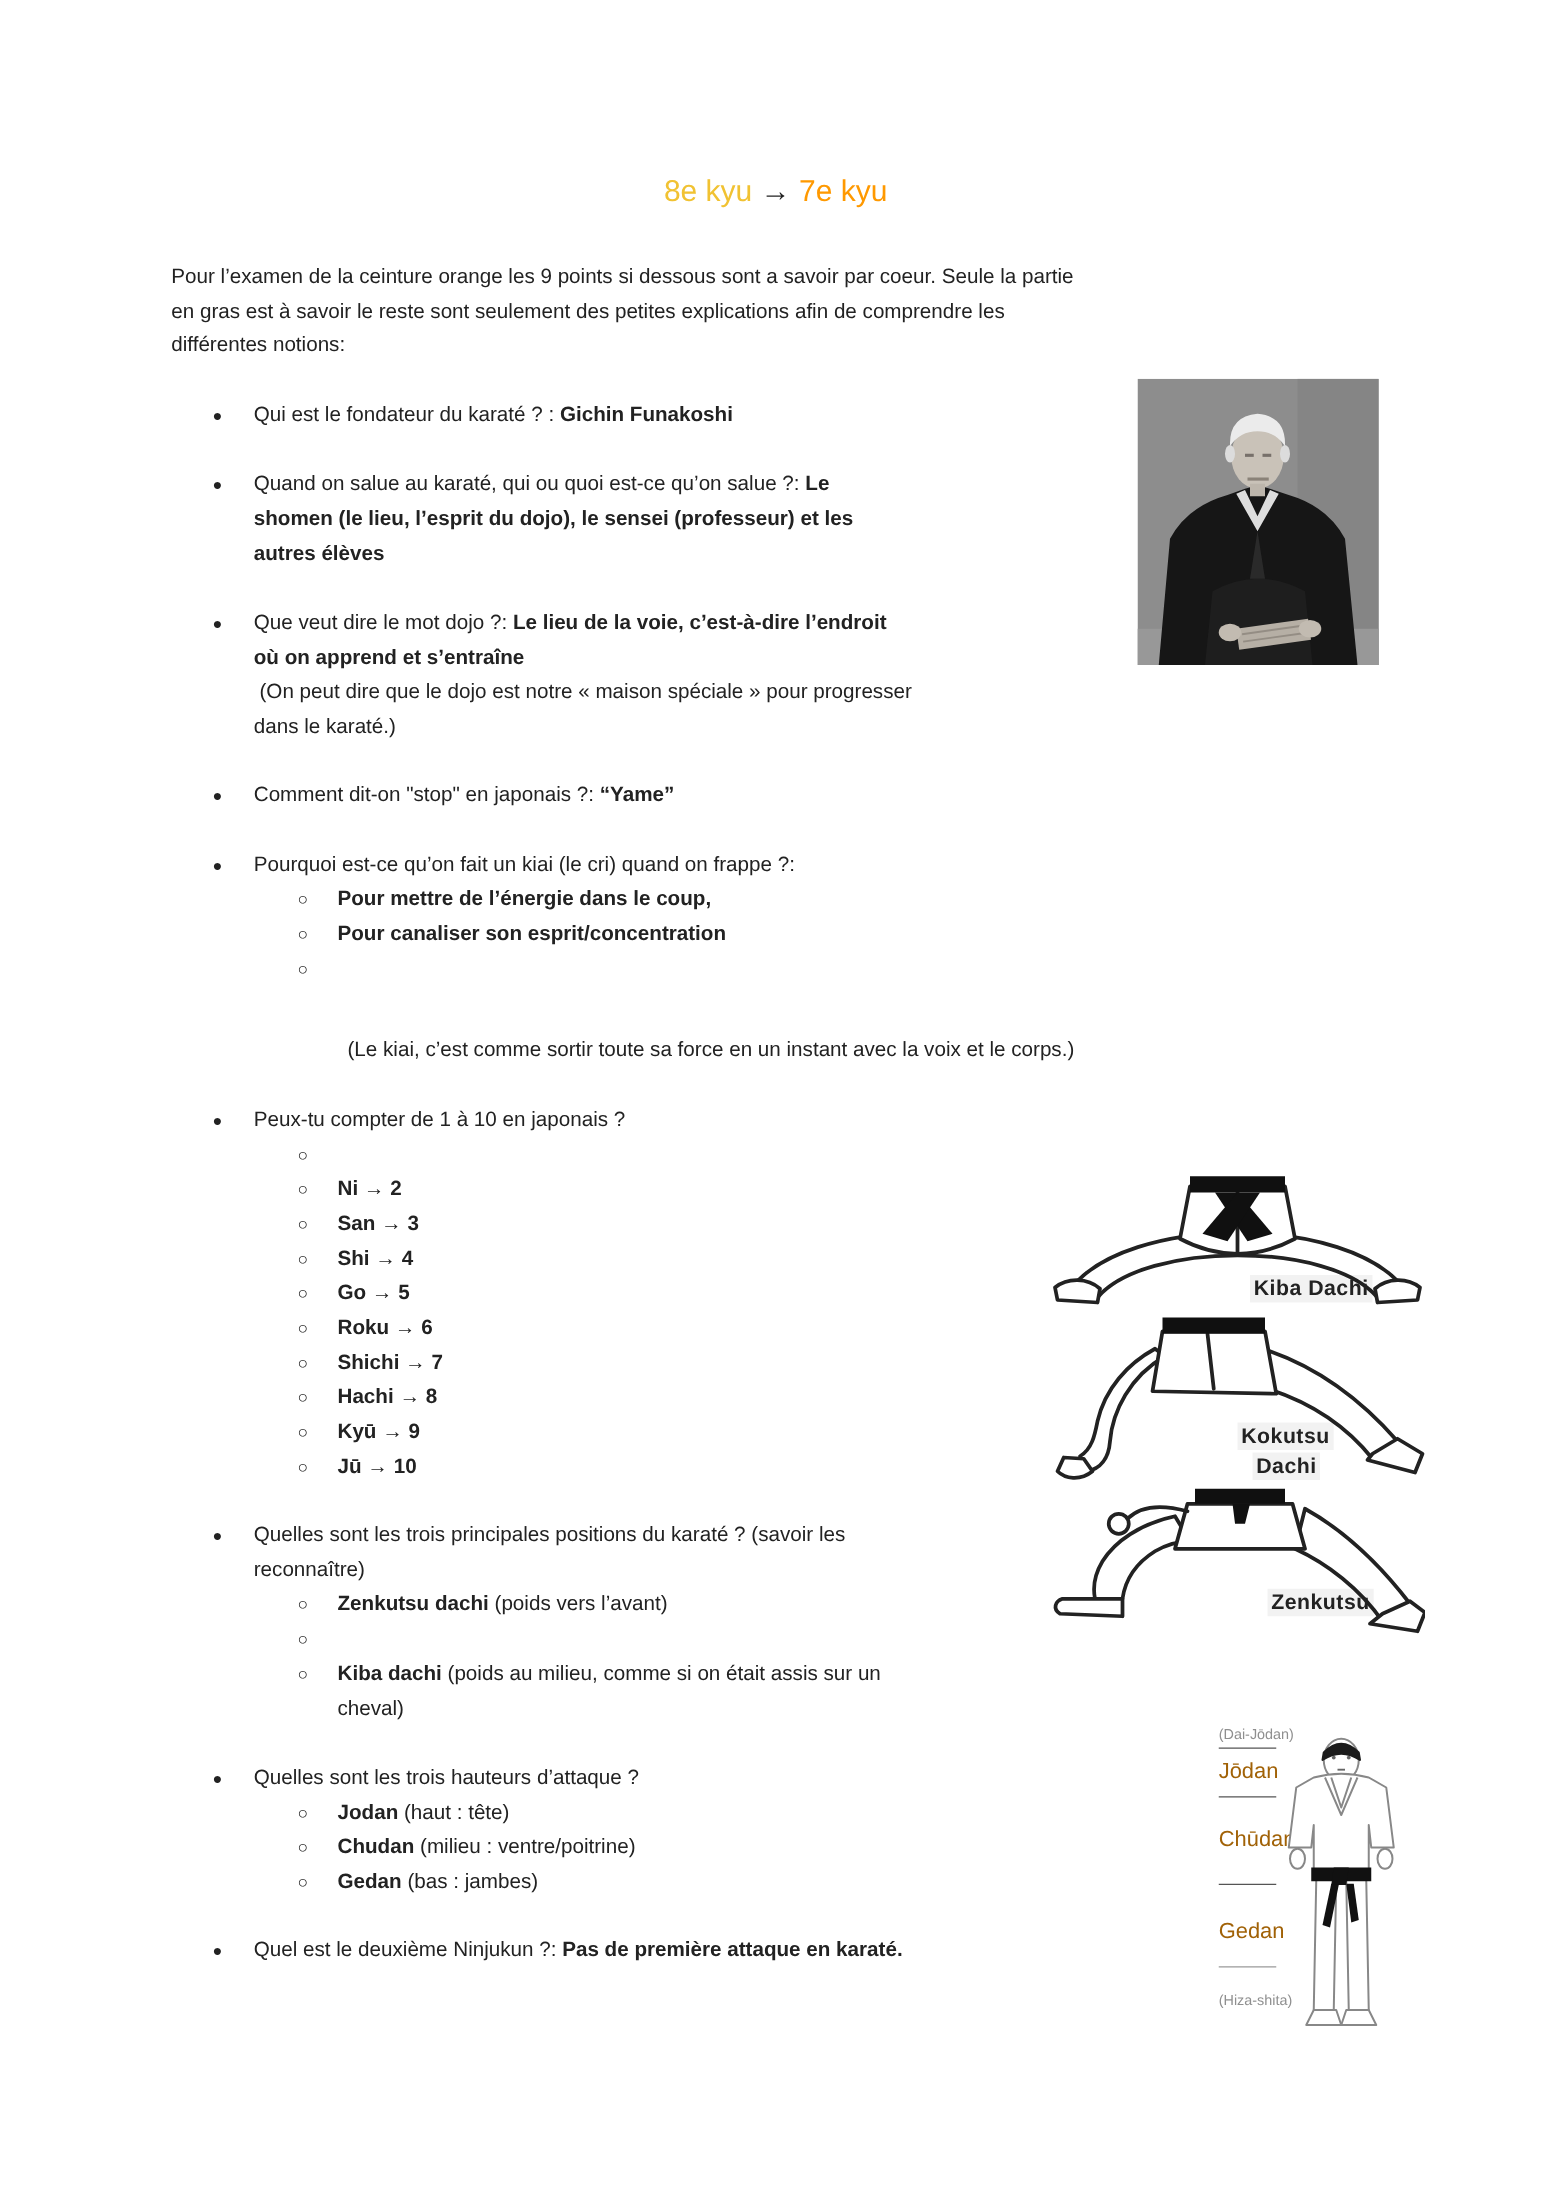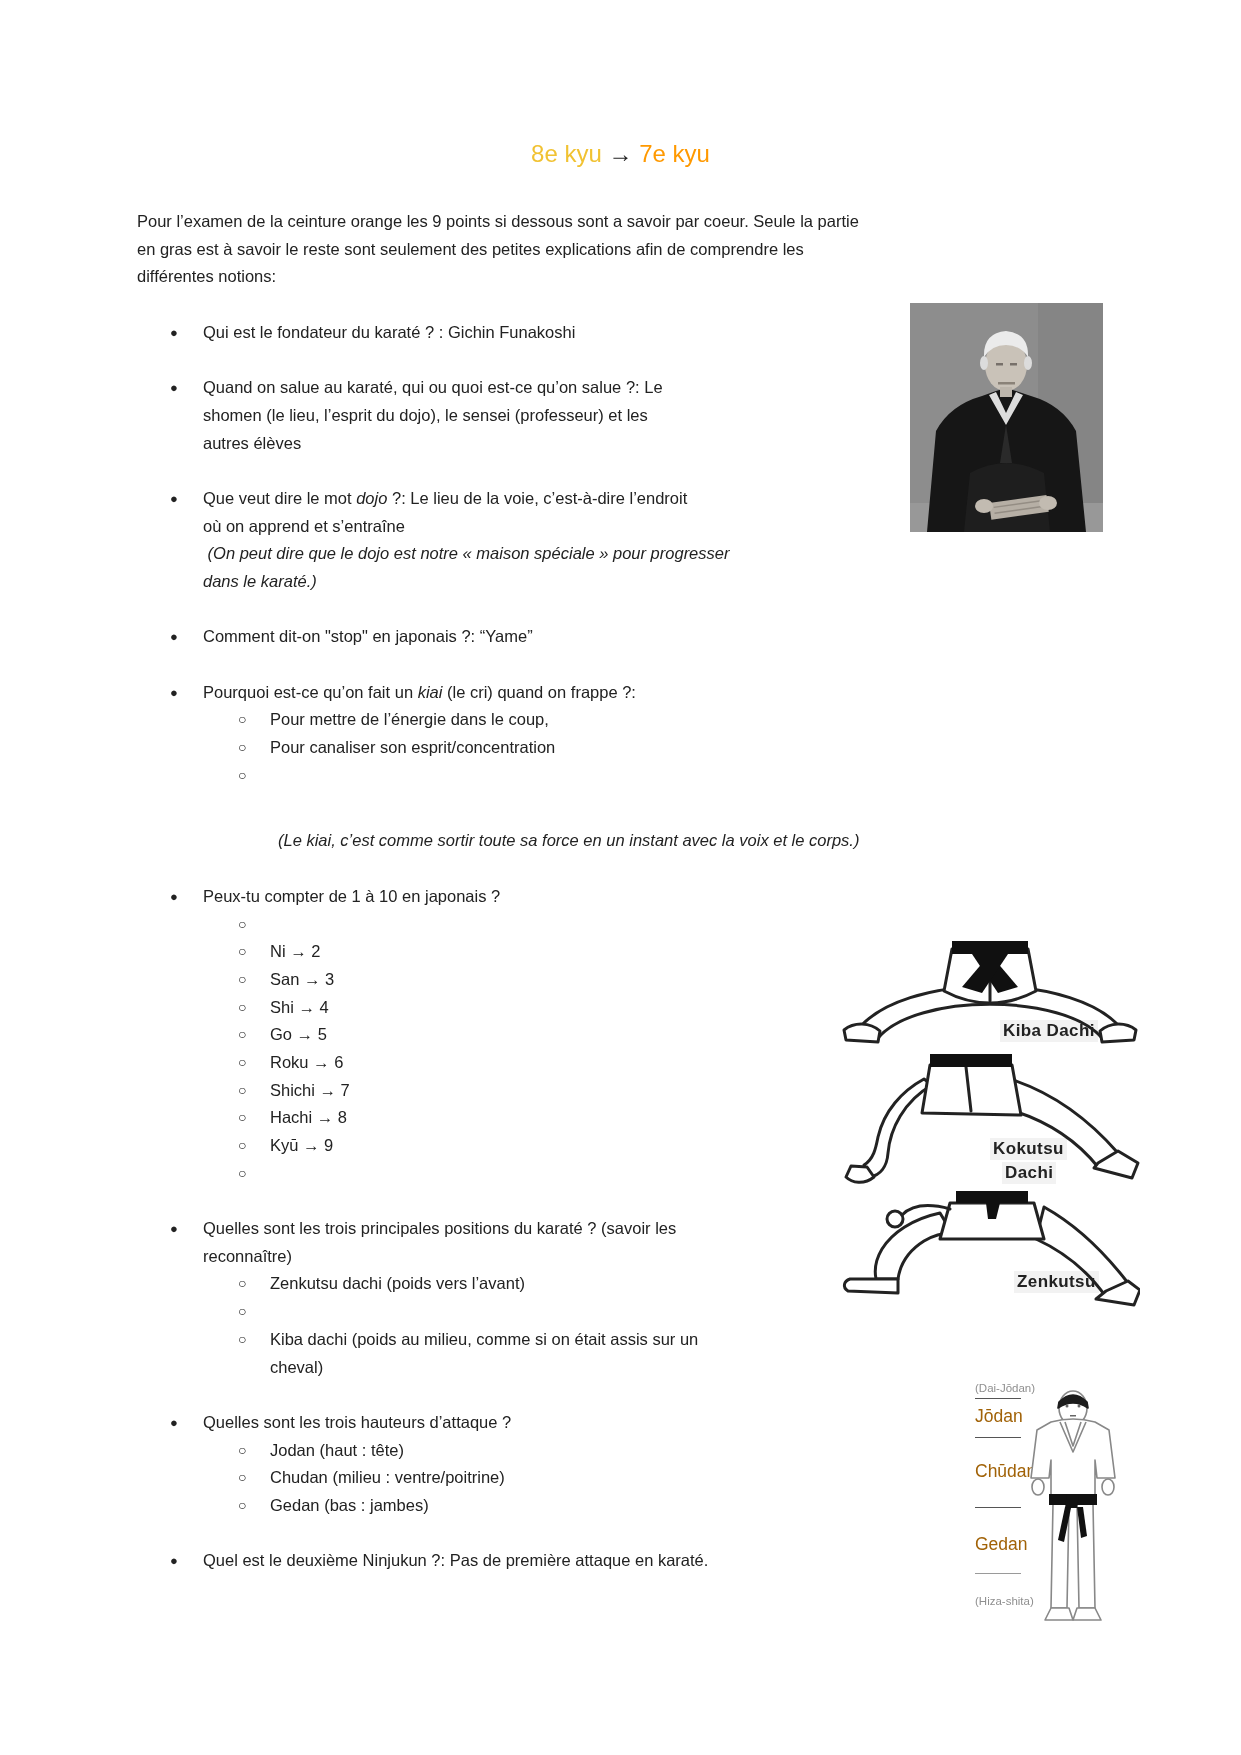--- a/index.html
+++ b/index.html
@@ -2,22 +2,22 @@
 <html><head>
 <meta charset="utf-8">
 <style>
   html,body{margin:0;padding:0;background:#e8e8e8;}
   .page{position:relative;width:1241px;height:1755px;background:#ffffff;margin:0 auto;
         font-family:"Liberation Sans", sans-serif;color:#222;overflow:hidden;}
   .doc-title{position:absolute;top:139px;left:0;width:100%;text-align:center;
              font-size:24px;line-height:30px;}
   .content{position:absolute;left:137px;top:208px;width:860px;}
   .line{height:27.7px;line-height:27.7px;font-size:16.5px;white-space:pre;}
-  .b{font-weight:normal;}
-  .i{font-style:italic;}
+  .b{font-weight:bold;}
+  .i{}
   .item{display:flex;}
   .item.main{margin-top:27.7px;padding-left:33px;}
   .item.sub{padding-left:101px;}
   .item.note{padding-left:141px;margin-top:38px;}
   .marker{flex:0 0 33px;height:27.7px;line-height:27.7px;font-size:13px;}
   .item.sub .marker{flex:0 0 32px;font-size:14px;}
   .item.note .marker{flex:0 0 0px;}
   .itext{flex:1 1 auto;}
   
   .fig{position:absolute;}
@@ -155,20 +155,23 @@
           </div>
         </div>
         <div class="item sub">
           <span class="marker">○</span>
           <div class="itext">
             <div class="line"><span class="b ">Kyū → 9</span></div>
           </div>
         </div>
         <div class="item sub">
           <span class="marker">○</span>
+          <div class="itext">
+            <div class="line"><span class="b ">Jū → 10</span></div>
+          </div>
         </div>
         <div class="item main">
           <span class="marker">●</span>
           <div class="itext">
             <div class="line"><span class="">Quelles sont les trois principales positions du karaté ? (savoir les</span></div>
             <div class="line"><span class="">reconnaître)</span></div>
           </div>
         </div>
         <div class="item sub">
           <span class="marker">○</span>

